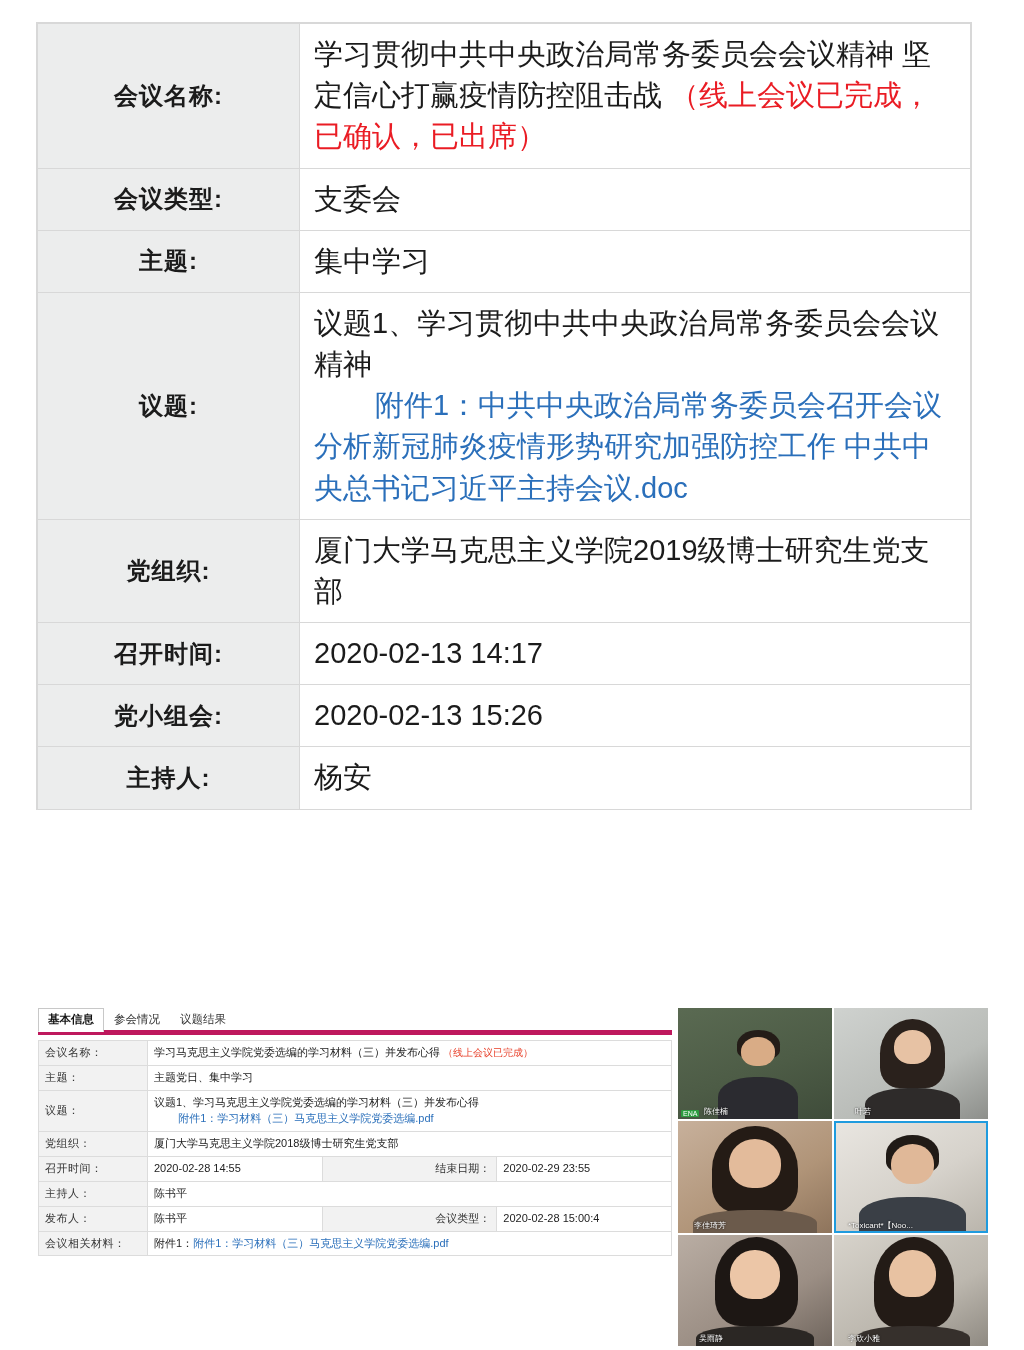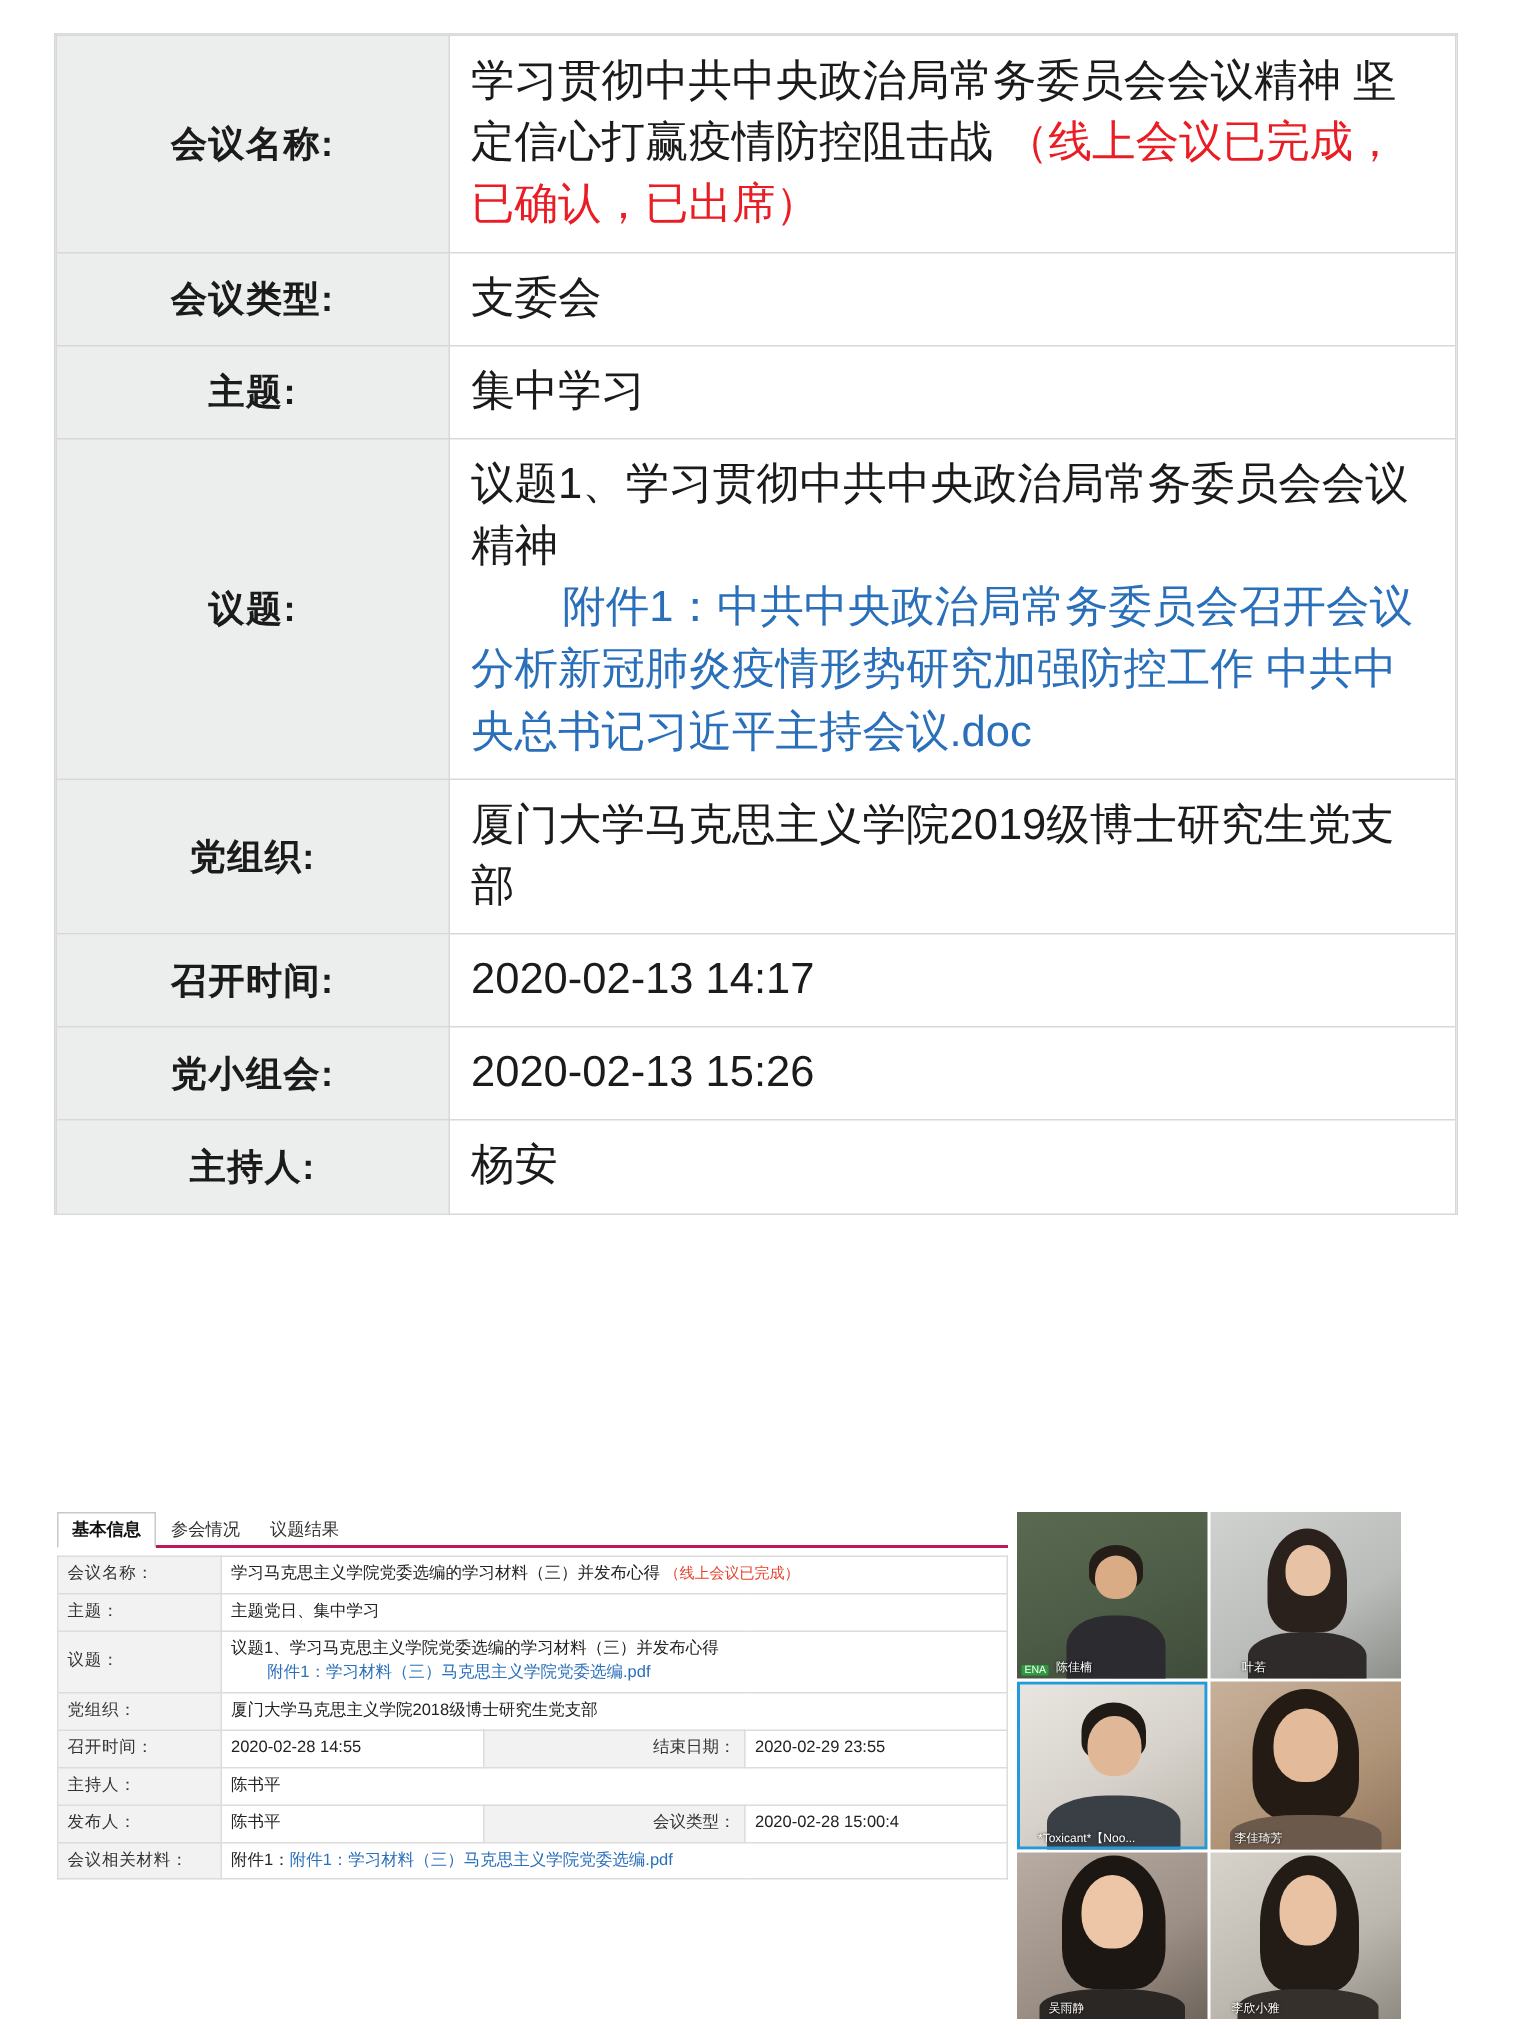--- a/index.html
+++ b/index.html
@@ -78,21 +78,21 @@
     position: absolute;
     left: 38px;
     top: 8px;
     width: 634px;
     height: 332px;
     background: #ffffff;
   }
   #mini-tabs {
     position: relative;
     height: 22px;
-    border-bottom: 2px solid #be185d;
+    border-bottom: 5px solid #be185d;
     display: flex;
     align-items: flex-start;
   }
   #mini-tabs .tab {
     font-size: 11.5px;
     color: #333;
     padding: 3px 9px 4px 9px;
     border: 1px solid transparent;
     border-bottom: none;
     cursor: default;
@@ -134,21 +134,21 @@
   }
   .mini-red { color: #e8402a; font-size: 10px; }
   .mini-blue { color: #2a6fba; }
   .mini-indent { display: inline-block; width: 2.2em; }
 
   
   #video-grid {
     position: absolute;
     left: 678px;
     top: 8px;
-    width: 256px;
+    width: 310px;
     height: 338px;
     display: grid;
     grid-template-columns: 1fr 1fr;
     grid-template-rows: 1fr 1fr 1fr;
     gap: 2px;
     background: #ffffff;
   }
   .vtile {
     position: relative;
     overflow: hidden;
@@ -305,35 +305,35 @@
       <div class="name" style="left:26px;">陈佳楠</div>
     </div>
 
     <div class="vtile" style="background:linear-gradient(150deg,#cfd2cf 0%,#b9bcb8 60%,#8d8f8b 100%);">
       <div class="hair" style="left:30%;top:10%;width:42%;height:62%;background:#2a211c;"></div>
       <div class="face" style="left:39%;top:20%;width:24%;height:30%;background:#e7c2a4;"></div>
       <div class="body" style="left:20%;top:72%;width:62%;height:32%;background:#2e2b2a;"></div>
       <div class="name">叶若</div>
     </div>
 
+    <div class="vtile" style="background:linear-gradient(150deg,#c7b09b 0%,#b09478 60%,#8e745c 100%);">
+      <div class="hair" style="left:22%;top:4%;width:56%;height:78%;background:#241b15;"></div>
+      <div class="face" style="left:33%;top:16%;width:34%;height:44%;background:#e3bb9b;"></div>
+      <div class="body" style="left:10%;top:80%;width:80%;height:26%;background:#6b5a4b;"></div>
+      <div class="name" style="left:16px;">李佳琦芳</div>
+    </div>
+
     <div class="vtile" style="background:linear-gradient(150deg,#e9e6e1 0%,#d6d2cb 55%,#b9b4ab 100%);">
       <div class="hair" style="left:34%;top:12%;width:34%;height:34%;background:#201a16;"></div>
       <div class="face" style="left:37%;top:20%;width:28%;height:36%;background:#e0b898;"></div>
       <div class="body" style="left:16%;top:68%;width:70%;height:36%;background:#3a3f46;"></div>
       <div class="hl-box"></div>
       <div class="name" style="left:14px;">*Toxicant*【Noo...</div>
     </div>
 
-    <div class="vtile" style="background:linear-gradient(150deg,#c7b09b 0%,#b09478 60%,#8e745c 100%);">
-      <div class="hair" style="left:22%;top:4%;width:56%;height:78%;background:#241b15;"></div>
-      <div class="face" style="left:33%;top:16%;width:34%;height:44%;background:#e3bb9b;"></div>
-      <div class="body" style="left:10%;top:80%;width:80%;height:26%;background:#6b5a4b;"></div>
-      <div class="name" style="left:16px;">李佳琦芳</div>
-    </div>
-
     <div class="vtile" style="background:linear-gradient(150deg,#b9ada3 0%,#9b8e84 60%,#6f655d 100%);">
       <div class="hair" style="left:24%;top:2%;width:54%;height:80%;background:#1d1714;"></div>
       <div class="face" style="left:34%;top:14%;width:32%;height:44%;background:#ecc6a7;"></div>
       <div class="body" style="left:12%;top:82%;width:76%;height:24%;background:#2b2724;"></div>
       <div class="name">吴雨静</div>
     </div>
 
     <div class="vtile" style="background:linear-gradient(150deg,#d7d3cb 0%,#bcb7ae 60%,#8f8a82 100%);">
       <div class="hair" style="left:26%;top:2%;width:52%;height:82%;background:#231b16;"></div>
       <div class="face" style="left:36%;top:14%;width:30%;height:42%;background:#e8c2a2;"></div>

